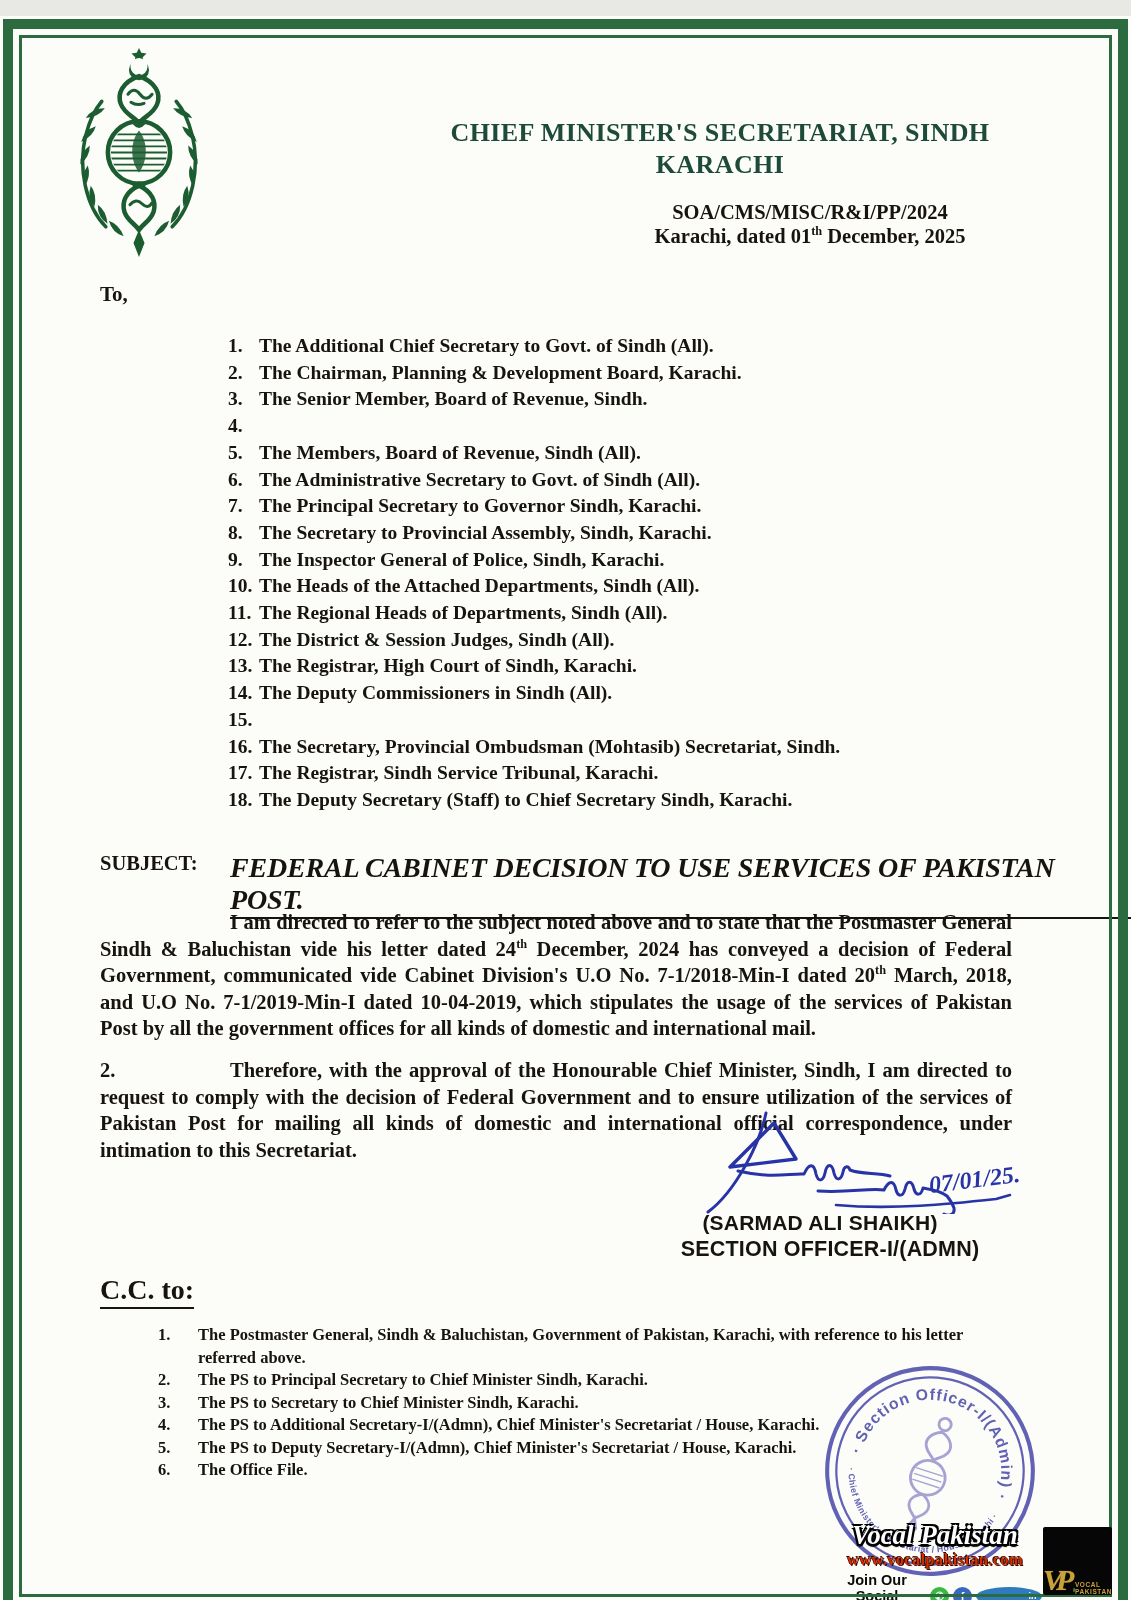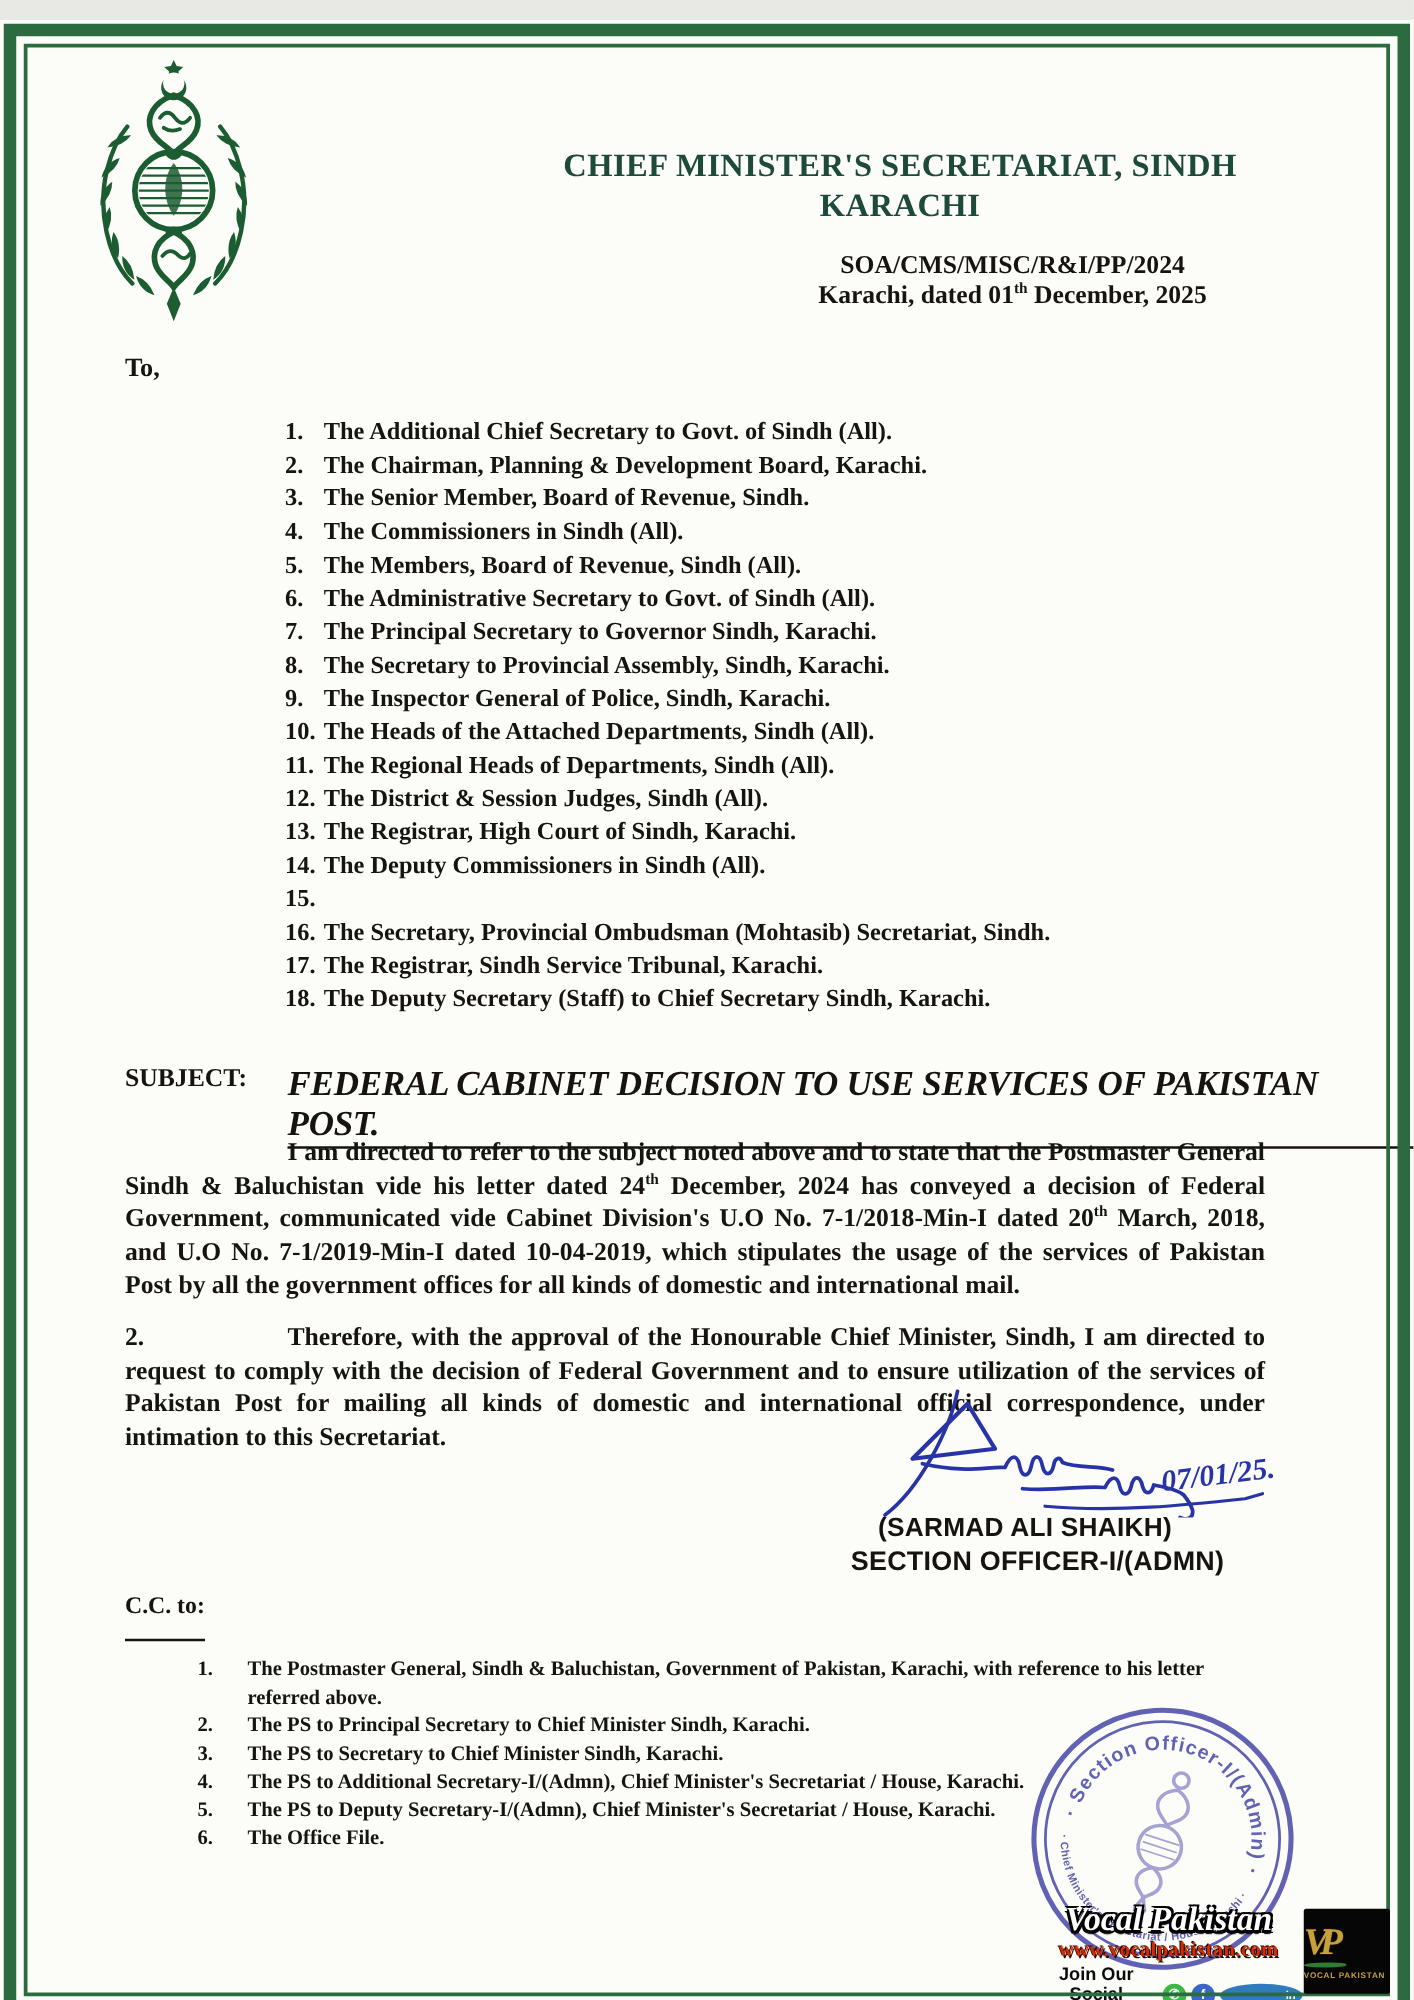--- a/index.html
+++ b/index.html
@@ -35,22 +35,22 @@
   .para1{top:893px;text-indent:130px;}
   .para2{top:1041px;text-indent:130px;}
   .p2num{position:absolute;left:0;top:0;text-indent:0;}
 
   .sig-svg{position:absolute;left:678px;top:1093px;width:360px;height:105px;z-index:3;}
   .sig-name{position:absolute;left:640px;top:1195px;width:360px;text-align:center;z-index:2;
         font-family:"Liberation Sans",sans-serif;font-weight:bold;font-size:21px;letter-spacing:.2px;}
   .sig-desig{position:absolute;left:640px;top:1221px;width:380px;text-align:center;z-index:2;
         font-family:"Liberation Sans",sans-serif;font-weight:bold;font-size:21.5px;letter-spacing:.2px;}
 
-  .cc-label{position:absolute;left:100px;top:1258px;font-weight:bold;font-size:19px;
-        border-bottom:2.5px solid #17130e;padding-bottom:15px;}
+  .cc-label{position:absolute;left:100px;top:1258px;font-weight:bold;font-size:28px;
+        border-bottom:2.5px solid #17130e;padding-bottom:1px;}
   .cc-list{position:absolute;left:158px;top:1308px;font-weight:bold;font-size:16.5px;line-height:22.5px;}
   .cc-list .row{display:flex;}
   .c-num{width:40px;flex:none;}
   .c-text{max-width:820px;}
 
   .stamp{position:absolute;left:818px;top:1343px;width:224px;height:224px;z-index:5;opacity:.88;}
 
   .wm{position:absolute;left:828px;top:1504px;width:214px;text-align:center;z-index:6;}
   .wm-title{font-size:27px;font-style:italic;font-weight:bold;color:#fff;line-height:30px;
       text-shadow:-2px -2px 0 #000,2px -2px 0 #000,-2px 2px 0 #000,2px 2px 0 #000,0 3px 1px #000;}
@@ -58,21 +58,21 @@
       text-shadow:-1px -1px 0 #2a0a00,1px 1px 0 #2a0a00;}
   .wm-social{margin-top:2px;display:flex;justify-content:center;align-items:center;gap:4px;
       font-family:"Liberation Sans",sans-serif;font-weight:bold;font-size:14.5px;color:#0b0b0b;}
   .soc{width:19px;height:19px;border-radius:50%;color:#fff;font-size:11px;line-height:19px;
       text-align:center;font-family:"Liberation Sans",sans-serif;font-weight:bold;flex:none;}
   .soc.wa{background:#3bb843;}
   .soc.fb{background:#3a66c4;}
   .soc.li{background:#2f7bbd;font-size:9px;padding-left:47px;}
 
   .vp-box{position:absolute;left:1043px;top:1511px;width:69px;height:68px;background:#060606;z-index:9;
-      display:flex;flex-direction:column;align-items:flex-start;justify-content:center;border-radius:2px;}
+      display:flex;align-items:flex-end;justify-content:center;border-radius:2px;}
   .vp-mono{color:#c9a13b;font-family:"Liberation Serif",serif;font-weight:bold;font-style:italic;
       font-size:30px;line-height:30px;letter-spacing:-7px;padding-right:6px;
       text-shadow:0 0 1px #7a5f1d;}
   .vp-swoosh{width:34px;height:4px;border-radius:60% 40% 50% 50%;background:#2f7d33;margin:1px 0 3px 0;}
   .vp-label{color:#c9a13b;font-family:"Liberation Sans",sans-serif;font-weight:bold;font-size:6.5px;letter-spacing:.6px;}
 </style>
 </head>
 <body>
 
 <div class="page">
@@ -144,21 +144,20 @@
       <div class="row">
       <span class="r-num">2.</span>
       <span>The Chairman, Planning &amp; Development Board, Karachi.</span>
     </div>
       <div class="row">
       <span class="r-num">3.</span>
       <span>The Senior Member, Board of Revenue, Sindh.</span>
     </div>
       <div class="row">
       <span class="r-num">4.</span>
-      <span>The Commissioners in Sindh (All).</span>
     </div>
       <div class="row">
       <span class="r-num">5.</span>
       <span>The Members, Board of Revenue, Sindh (All).</span>
     </div>
       <div class="row">
       <span class="r-num">6.</span>
       <span>The Administrative Secretary to Govt. of Sindh (All).</span>
     </div>
       <div class="row">

